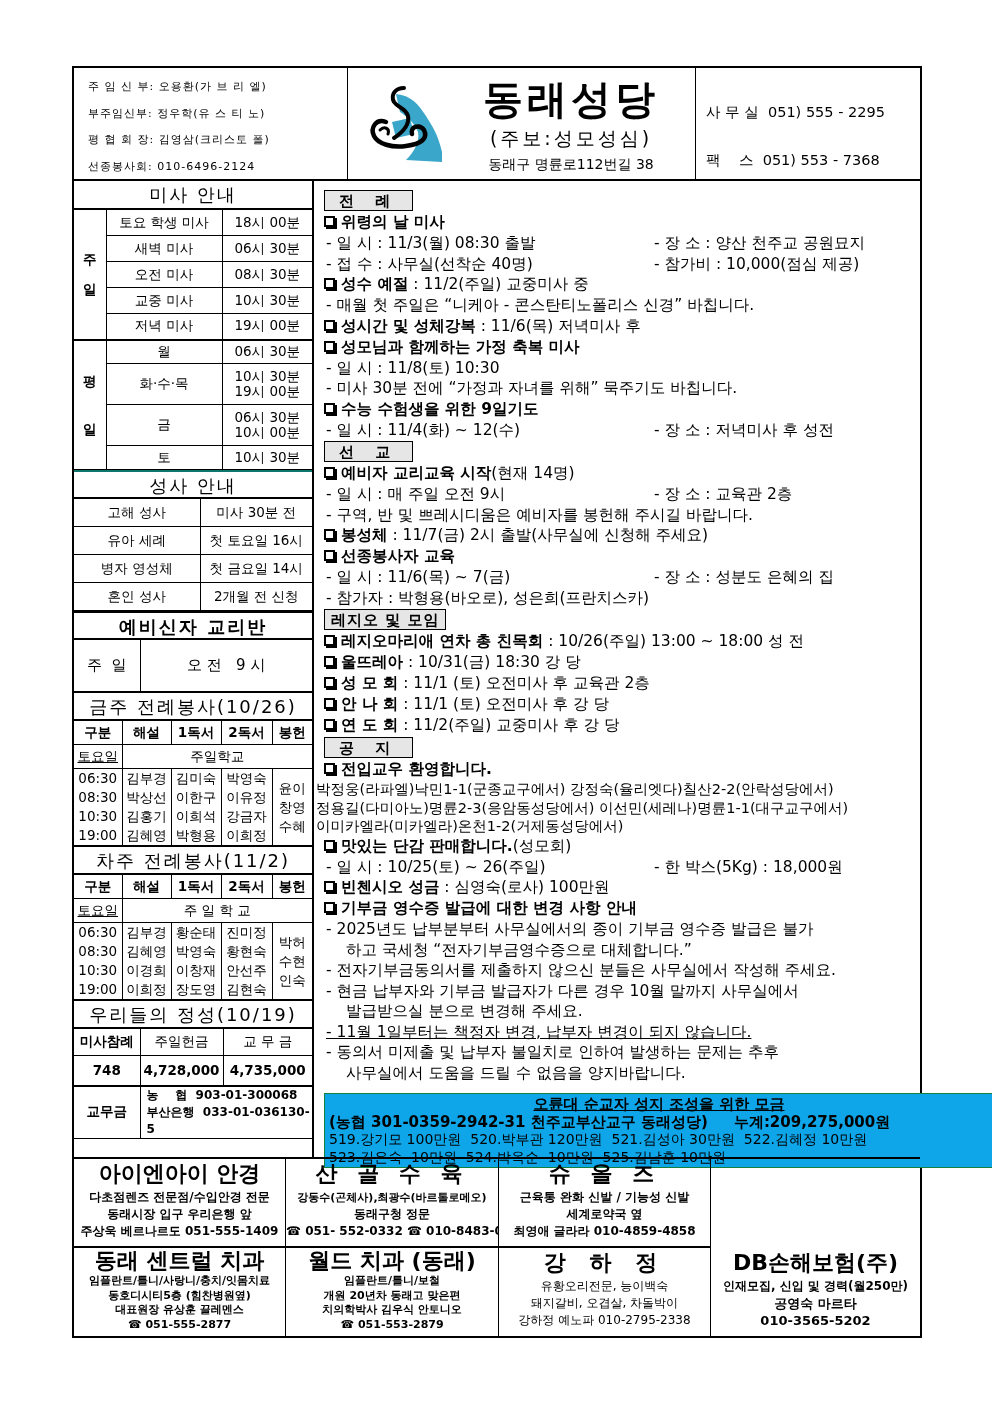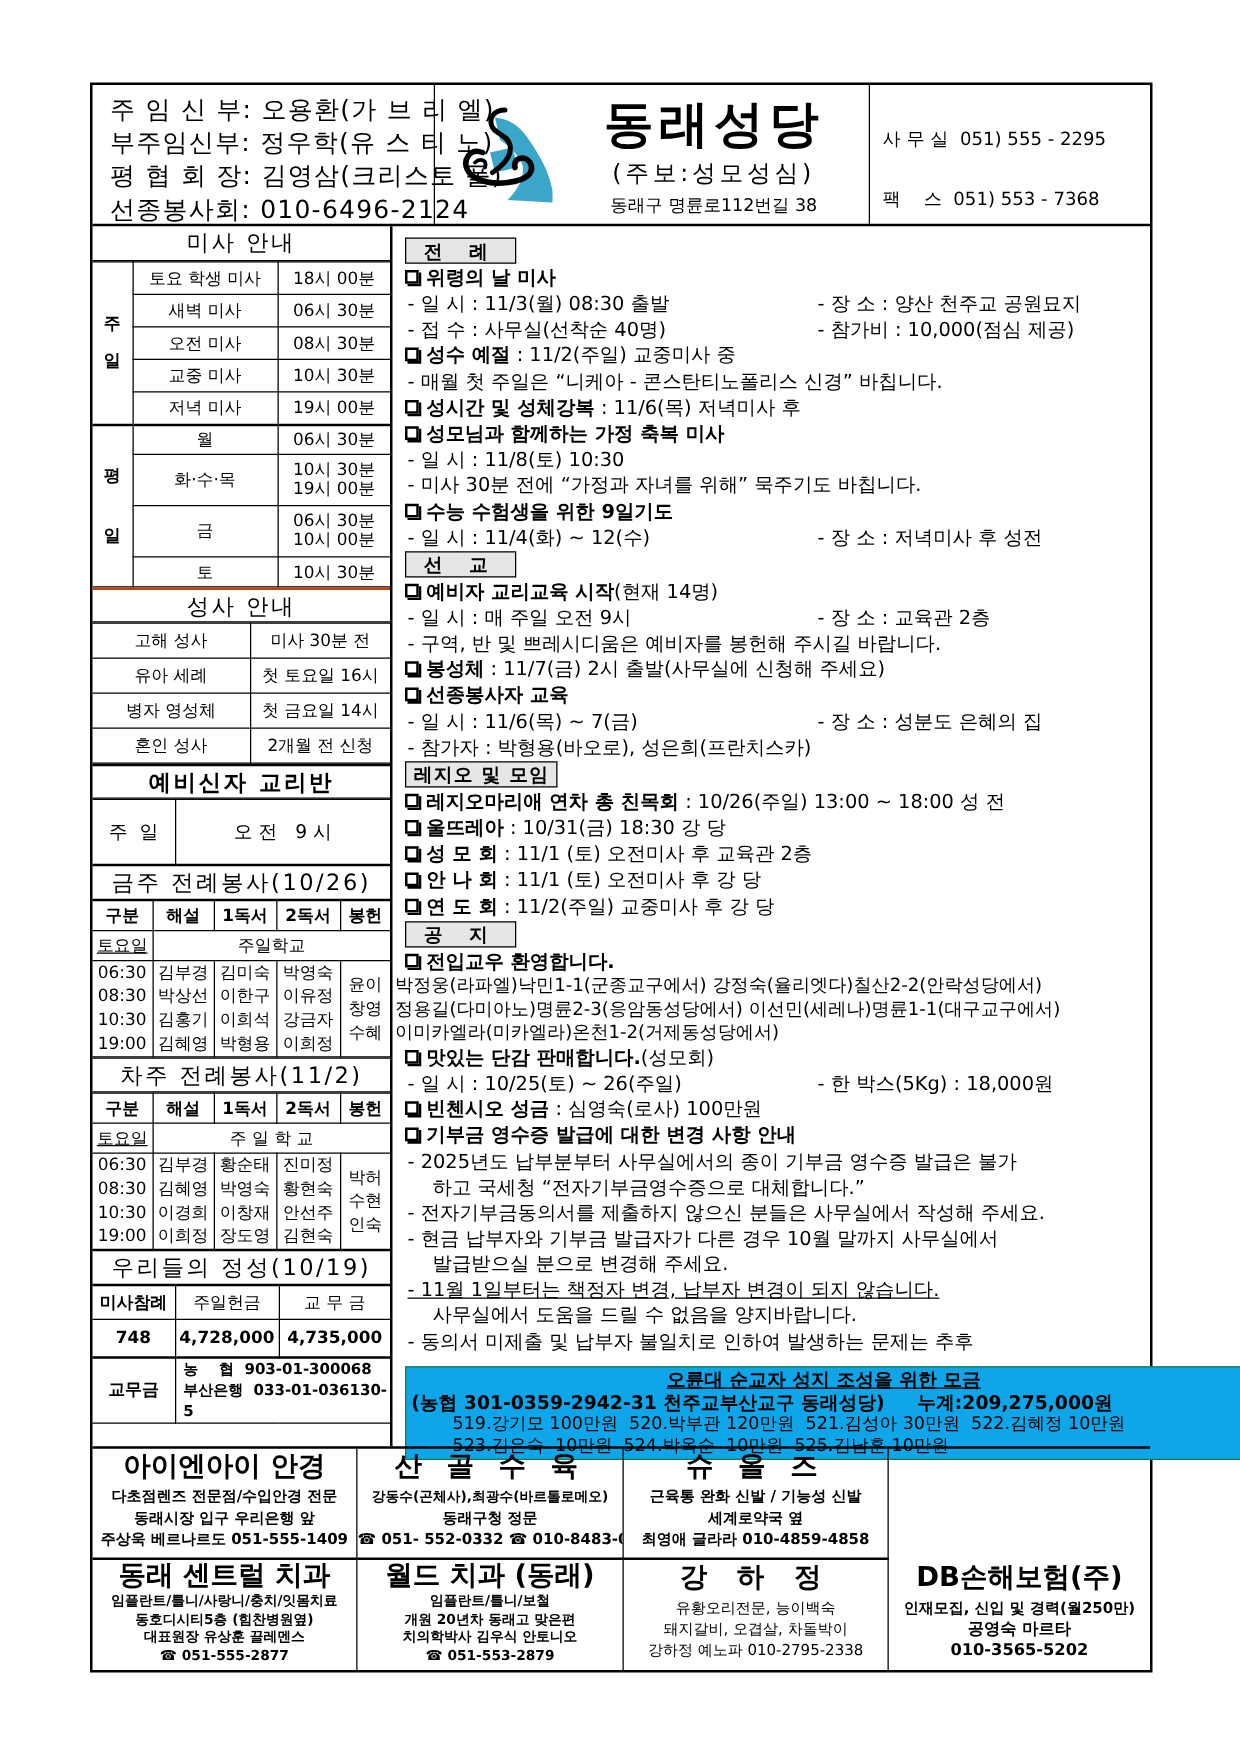--- a/index.html
+++ b/index.html
@@ -4,21 +4,21 @@
 <style>
   * { box-sizing: border-box; margin: 0; padding: 0; }
   html, body { width: 992px; height: 1403px; background: #ffffff; }
   body { font-family: "DejaVu Sans", "Liberation Sans", sans-serif; color: #000; position: relative; font-size: 13px; }
 
   .page { position: absolute; left: 72px; top: 66px; width: 850px; height: 1272px; border: 2px solid #000; }
 
   
   .hdr { position: absolute; left: 0; top: 0; width: 846px; height: 113px; border-bottom: 2px solid #000; }
   .hdr-left { position: absolute; left: 0; top: 0; width: 274px; height: 111px; border-right: 1px solid #000; padding: 6px 0 0 14px; }
-  .hdr-left .row { font-size: 20px; line-height: 26.5px; letter-spacing: 1px; white-space: nowrap; }
+  .hdr-left .row { font-size: 11px; line-height: 26.5px; letter-spacing: 1px; white-space: nowrap; }
   .hdr-mid { position: absolute; left: 274px; top: 0; width: 348px; height: 111px; border-right: 1px solid #000; }
   .logo { position: absolute; left: 18px; top: 14px; width: 80px; height: 82px; }
   .title { position: absolute; left: 105px; top: 4px; width: 236px; text-align: center; font-size: 40px; font-weight: bold; letter-spacing: 4px; font-family: "DejaVu Sans", sans-serif; }
   .subtitle { position: absolute; left: 105px; top: 58px; width: 236px; text-align: center; font-size: 19px; letter-spacing: 3px; }
   .address { position: absolute; left: 105px; top: 88px; width: 236px; text-align: center; font-size: 14px; }
   .hdr-right { position: absolute; left: 622px; top: 0; width: 224px; height: 111px; padding: 31px 0 0 10px; }
   .hdr-right .row { font-size: 14.5px; line-height: 26px; white-space: nowrap; }
   .hdr-right .row + .row { margin-top: 22px; }
 
   
@@ -42,21 +42,21 @@
   .item .h { font-weight: bold; }
   .box-ico { display: inline-block; width: 11px; height: 11px; border: 2px solid #000; margin-right: 6px; vertical-align: 0px; box-shadow: 2px 2px 0 #000; }
   .line { font-size: 15.5px; line-height: 20.5px; white-space: nowrap; padding-left: 2px; }
   .line .c2 { position: absolute; left: 330px; }
   .line { position: relative; }
   .plain { font-size: 14.5px; line-height: 18.5px; white-space: nowrap; }
   .indent { padding-left: 22px; }
   .collect { margin-top: 10px; width: 670px; border: 1px solid #15803d; background: #0ea5e9; padding: 1px 4px; }
   .collect .ct { text-align: center; font-size: 15px; font-weight: bold; text-decoration: underline; line-height: 18px; }
   .collect .cl { font-size: 15px; font-weight: bold; line-height: 18px; white-space: nowrap; }
-  .collect .cd { font-size: 14px; line-height: 17.5px; white-space: nowrap; margin-left: 33px; }
+  .collect .cd { font-size: 14px; line-height: 17.5px; white-space: nowrap; }
 
   
   .ads { position: absolute; left: 0; top: 1089px; width: 846px; height: 179px; border-top: 2px solid #000; }
   .ad { position: absolute; width: 212px; height: 89px; text-align: center; overflow: hidden; }
   .ad .an { font-size: 22px; font-weight: bold; line-height: 30px; white-space: nowrap; }
   .ad .al { font-size: 12px; line-height: 17px; white-space: nowrap; }
   .ad .al.b { font-weight: bold; }
   .ad .al.s { font-size: 10px; line-height: 14px; }
   .r1 { top: 0; border-bottom: 2px solid #000; }
   .r2 { top: 89px; height: 88px; }
@@ -151,21 +151,21 @@
               <div>10시 00분</div>
             </td>
           </tr>
       <tr style="height:24px">
             <td>토</td>
             <td>10시 30분</td>
           </tr>
     </tbody>
       </table>
 
-    <div class="sec-title" style="border-top:2px solid #c2410c">성사 안내</div>
+    <div class="sec-title" style="border-top:2px solid #0f766e">성사 안내</div>
     <table class="grid">
       <colgroup>
           <col style="width:126px">
           <col>
         </colgroup>
       <tbody>
           <tr style="height:28px">
             <td class="small">고해 성사</td>
             <td class="small">미사 30분 전</td>
           </tr>
@@ -379,22 +379,22 @@
     <div class="item"><span class="box-ico"></span><span class="h">맛있는 단감 판매합니다.</span><span>(성모회)</span></div>
     <div class="line"><span>- 일 시 : 10/25(토) ~ 26(주일)</span><span class="c2">- 한 박스(5Kg) : 18,000원</span></div>
     <div class="item"><span class="box-ico"></span><span class="h">빈첸시오 성금</span><span> : 심영숙(로사) 100만원</span></div>
     <div class="item"><span class="box-ico"></span><span class="h">기부금 영수증 발급에 대한 변경 사항 안내</span></div>
     <div class="line">- 2025년도 납부분부터 사무실에서의 종이 기부금 영수증 발급은 불가</div>
     <div class="line indent">하고 국세청 “전자기부금영수증으로 대체합니다.”</div>
     <div class="line">- 전자기부금동의서를 제출하지 않으신 분들은 사무실에서 작성해 주세요.</div>
     <div class="line">- 현금 납부자와 기부금 발급자가 다른 경우 10월 말까지 사무실에서</div>
     <div class="line indent">발급받으실 분으로 변경해 주세요.</div>
     <div class="line" style="text-decoration:underline">- 11월 1일부터는 책정자 변경, 납부자 변경이 되지 않습니다.</div>
+    <div class="line">- 동의서 미제출 및 납부자 불일치로 인하여 발생하는 문제는 추후</div>
     <div class="line indent">사무실에서 도움을 드릴 수 없음을 양지바랍니다.</div>
-    <div class="line">- 동의서 미제출 및 납부자 불일치로 인하여 발생하는 문제는 추후</div>
 
     
     <div class="collect">
       <div class="ct">오륜대 순교자 성지 조성을 위한 모금</div>
       <div class="cl"><span>(농협 301-0359-2942-31 천주교부산교구 동래성당)</span>&nbsp;&nbsp;&nbsp;&nbsp;&nbsp;<span>누계:209,275,000원</span></div>
       <div class="cd" style="white-space:pre">519.강기모 100만원  520.박부관 120만원  521.김성아 30만원  522.김혜정 10만원</div>
       <div class="cd" style="white-space:pre">523.김은숙  10만원  524.박옥순  10만원  525.김남훈 10만원</div>
     </div>
   </div>
 

